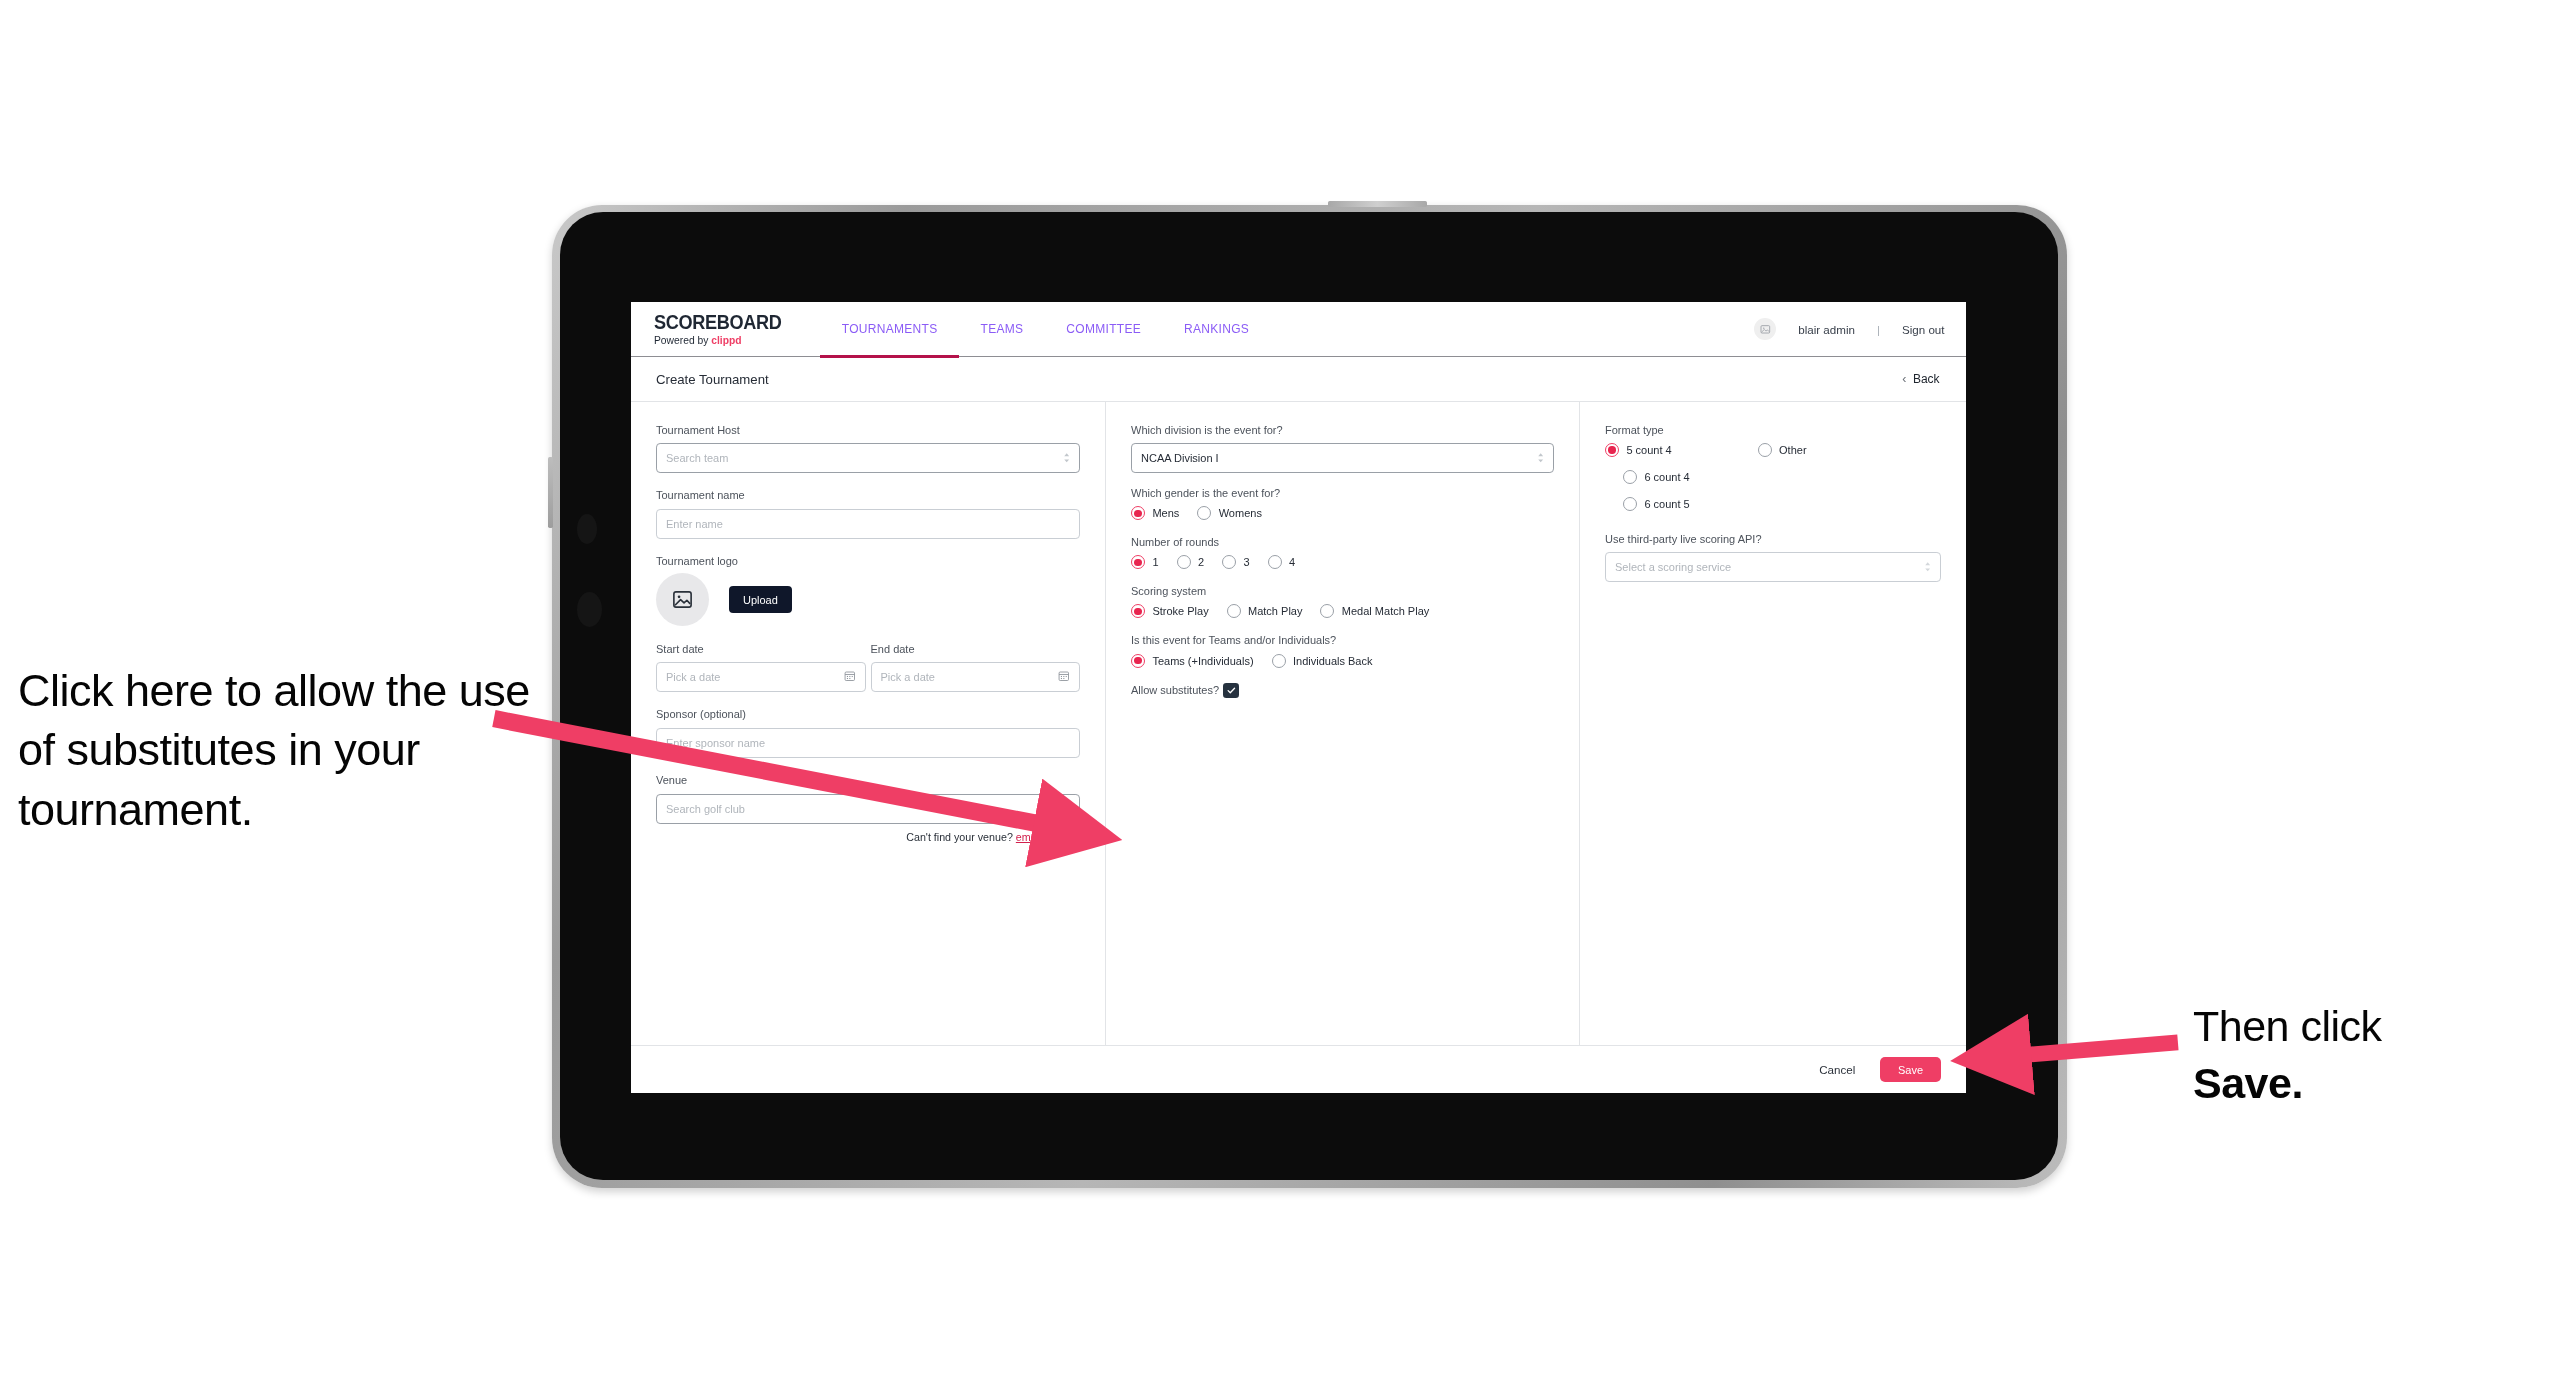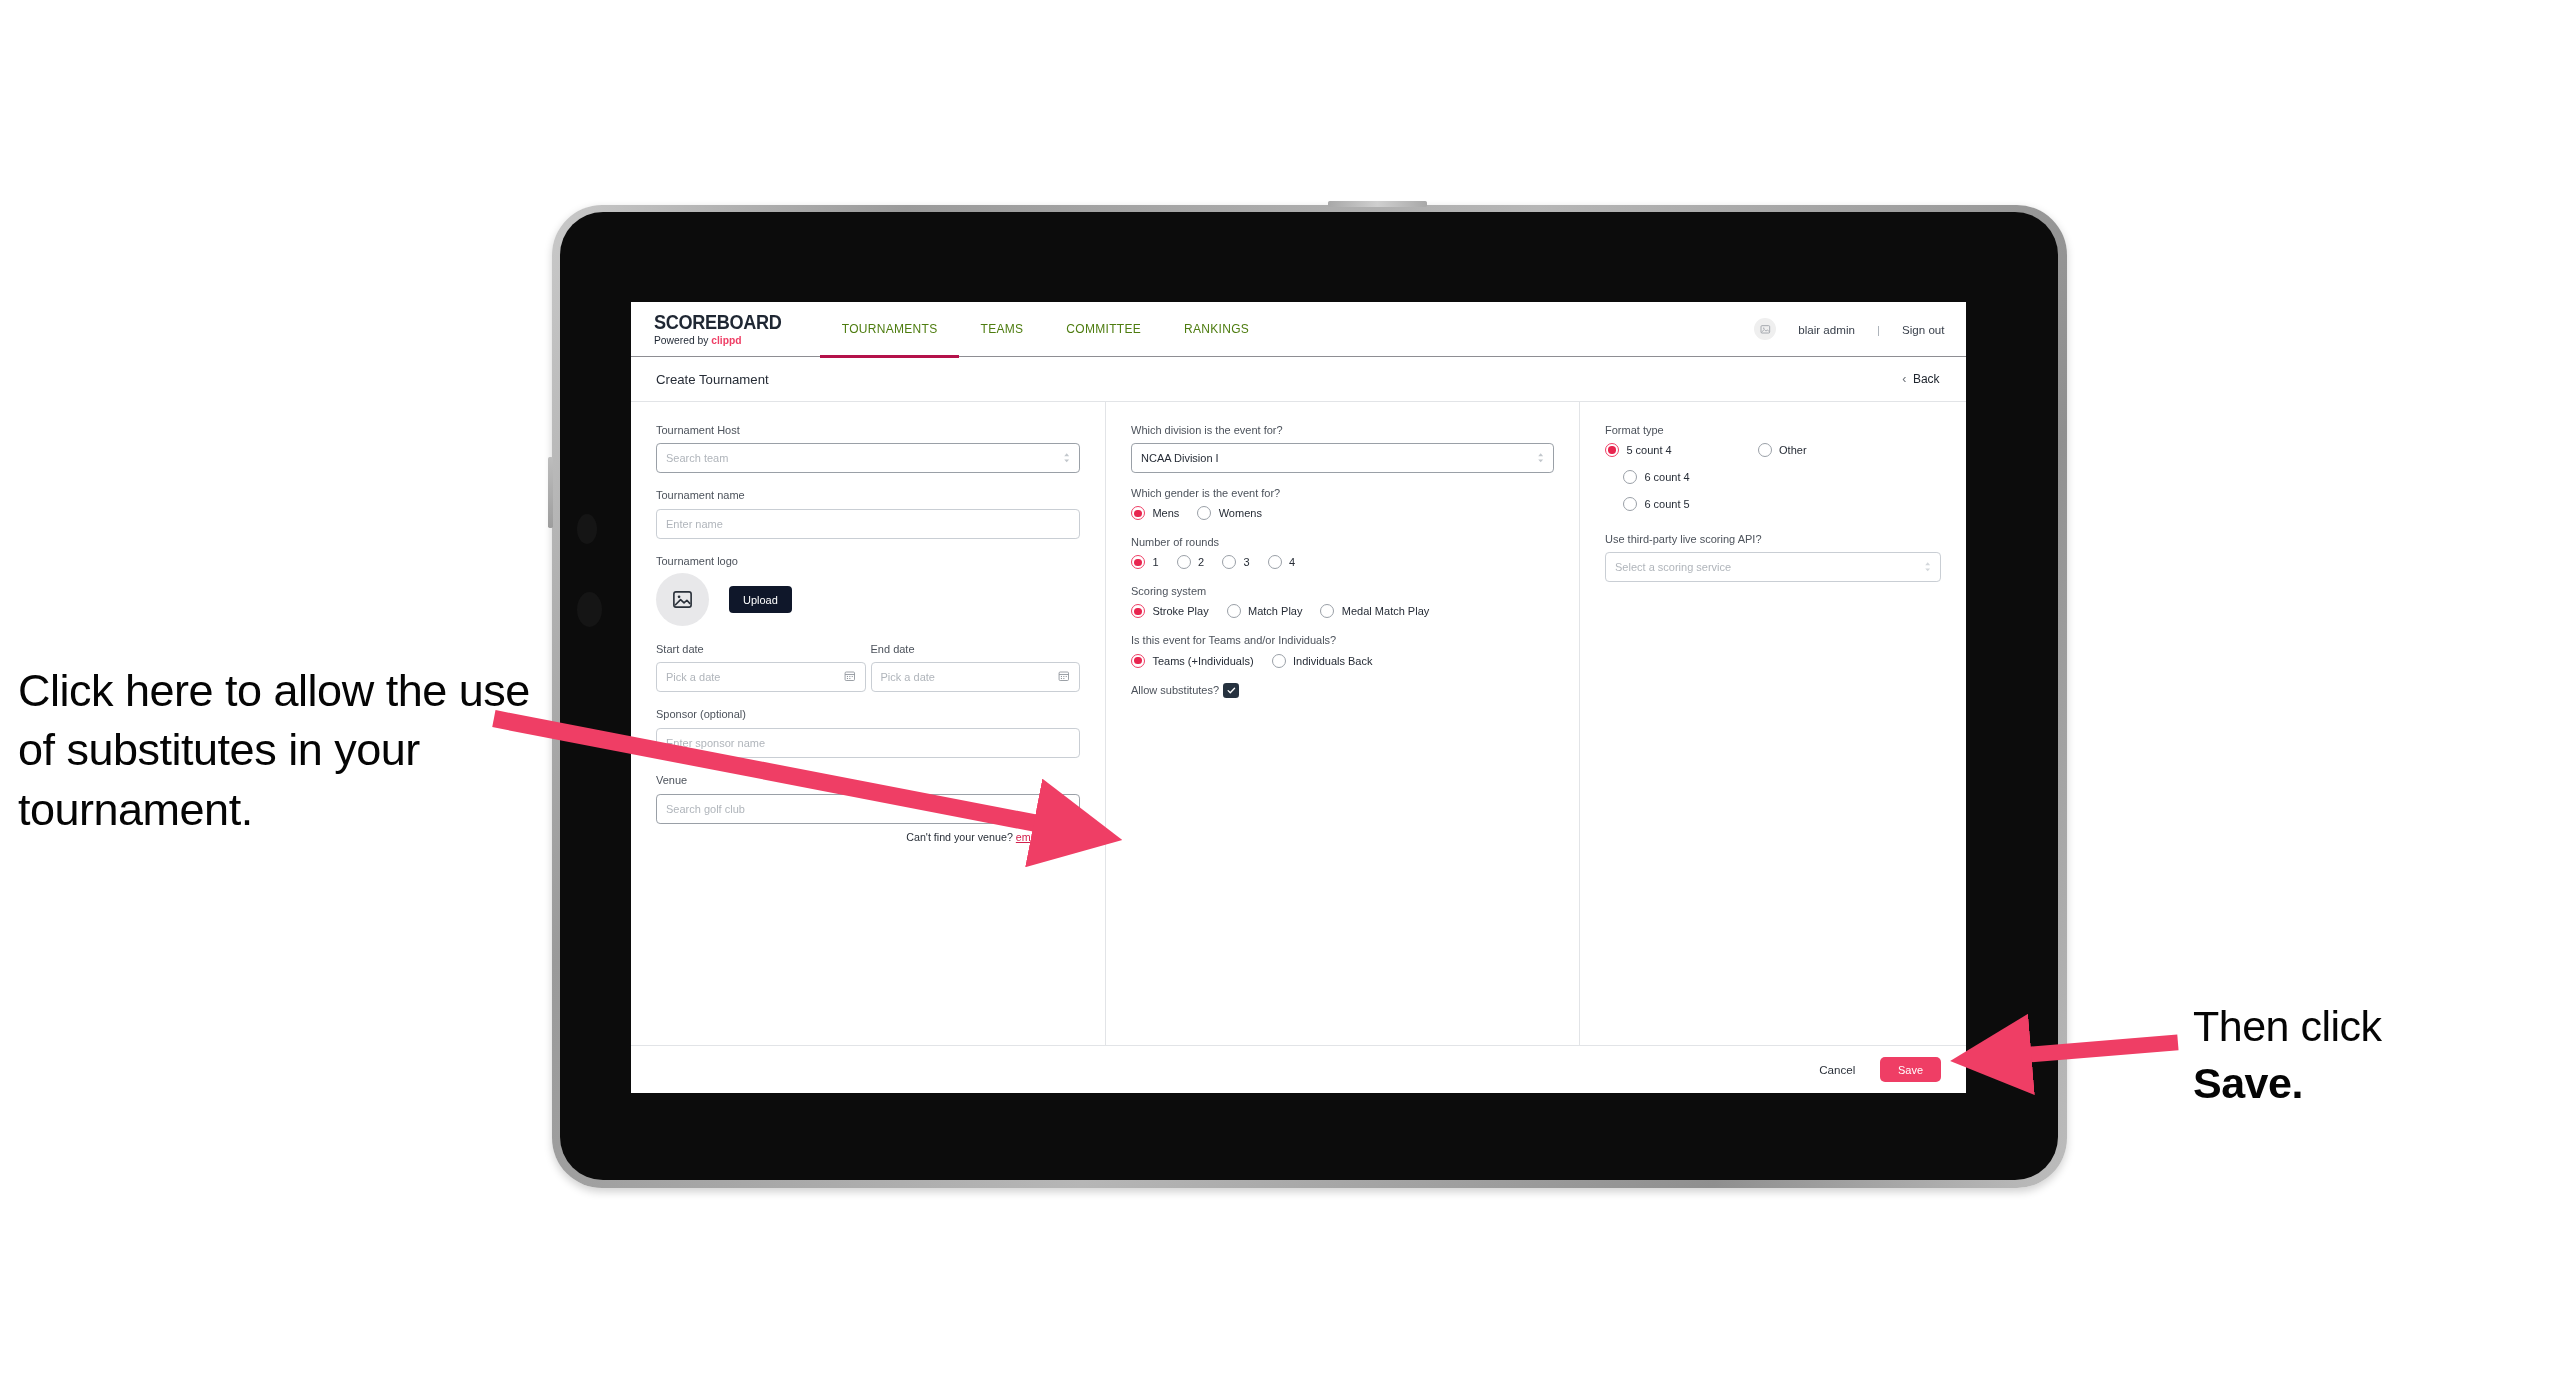--- a/index.html
+++ b/index.html
@@ -66,21 +66,21 @@
     font-weight: 700; font-size: 20.6px; letter-spacing: -0.4px;
     color: #1f2733; line-height: 1;
     transform: scaleX(0.88); transform-origin: left center;
   }
   .brand-sub { font-size: 10.3px; color: #1f2733; margin-top: 3.3px; line-height:1; }
   .brand-sub .clippd { color: #ef3e65; font-weight: 700; }
 
   .navtabs { display: flex; align-items: stretch; }
   .navtab {
     display: flex; align-items: center; padding: 0 21.5px;
-    font-size: 12px; letter-spacing: 0.3px; color: #4d7c0f;
+    font-size: 12px; letter-spacing: 0.3px; color: #8b5cf6;
     position: relative; cursor: pointer;
   }
   .navtab.active::after {
     content:""; position:absolute; left:0; right:0; bottom:-1.7px;
     height: 2.5px; background: #b4124a;
   }
   .appbar-right {
     margin-left: auto; display: flex; align-items: center;
     padding-right: 21.5px; gap: 22px;
     font-size: 11.6px; color: #3a414c;

